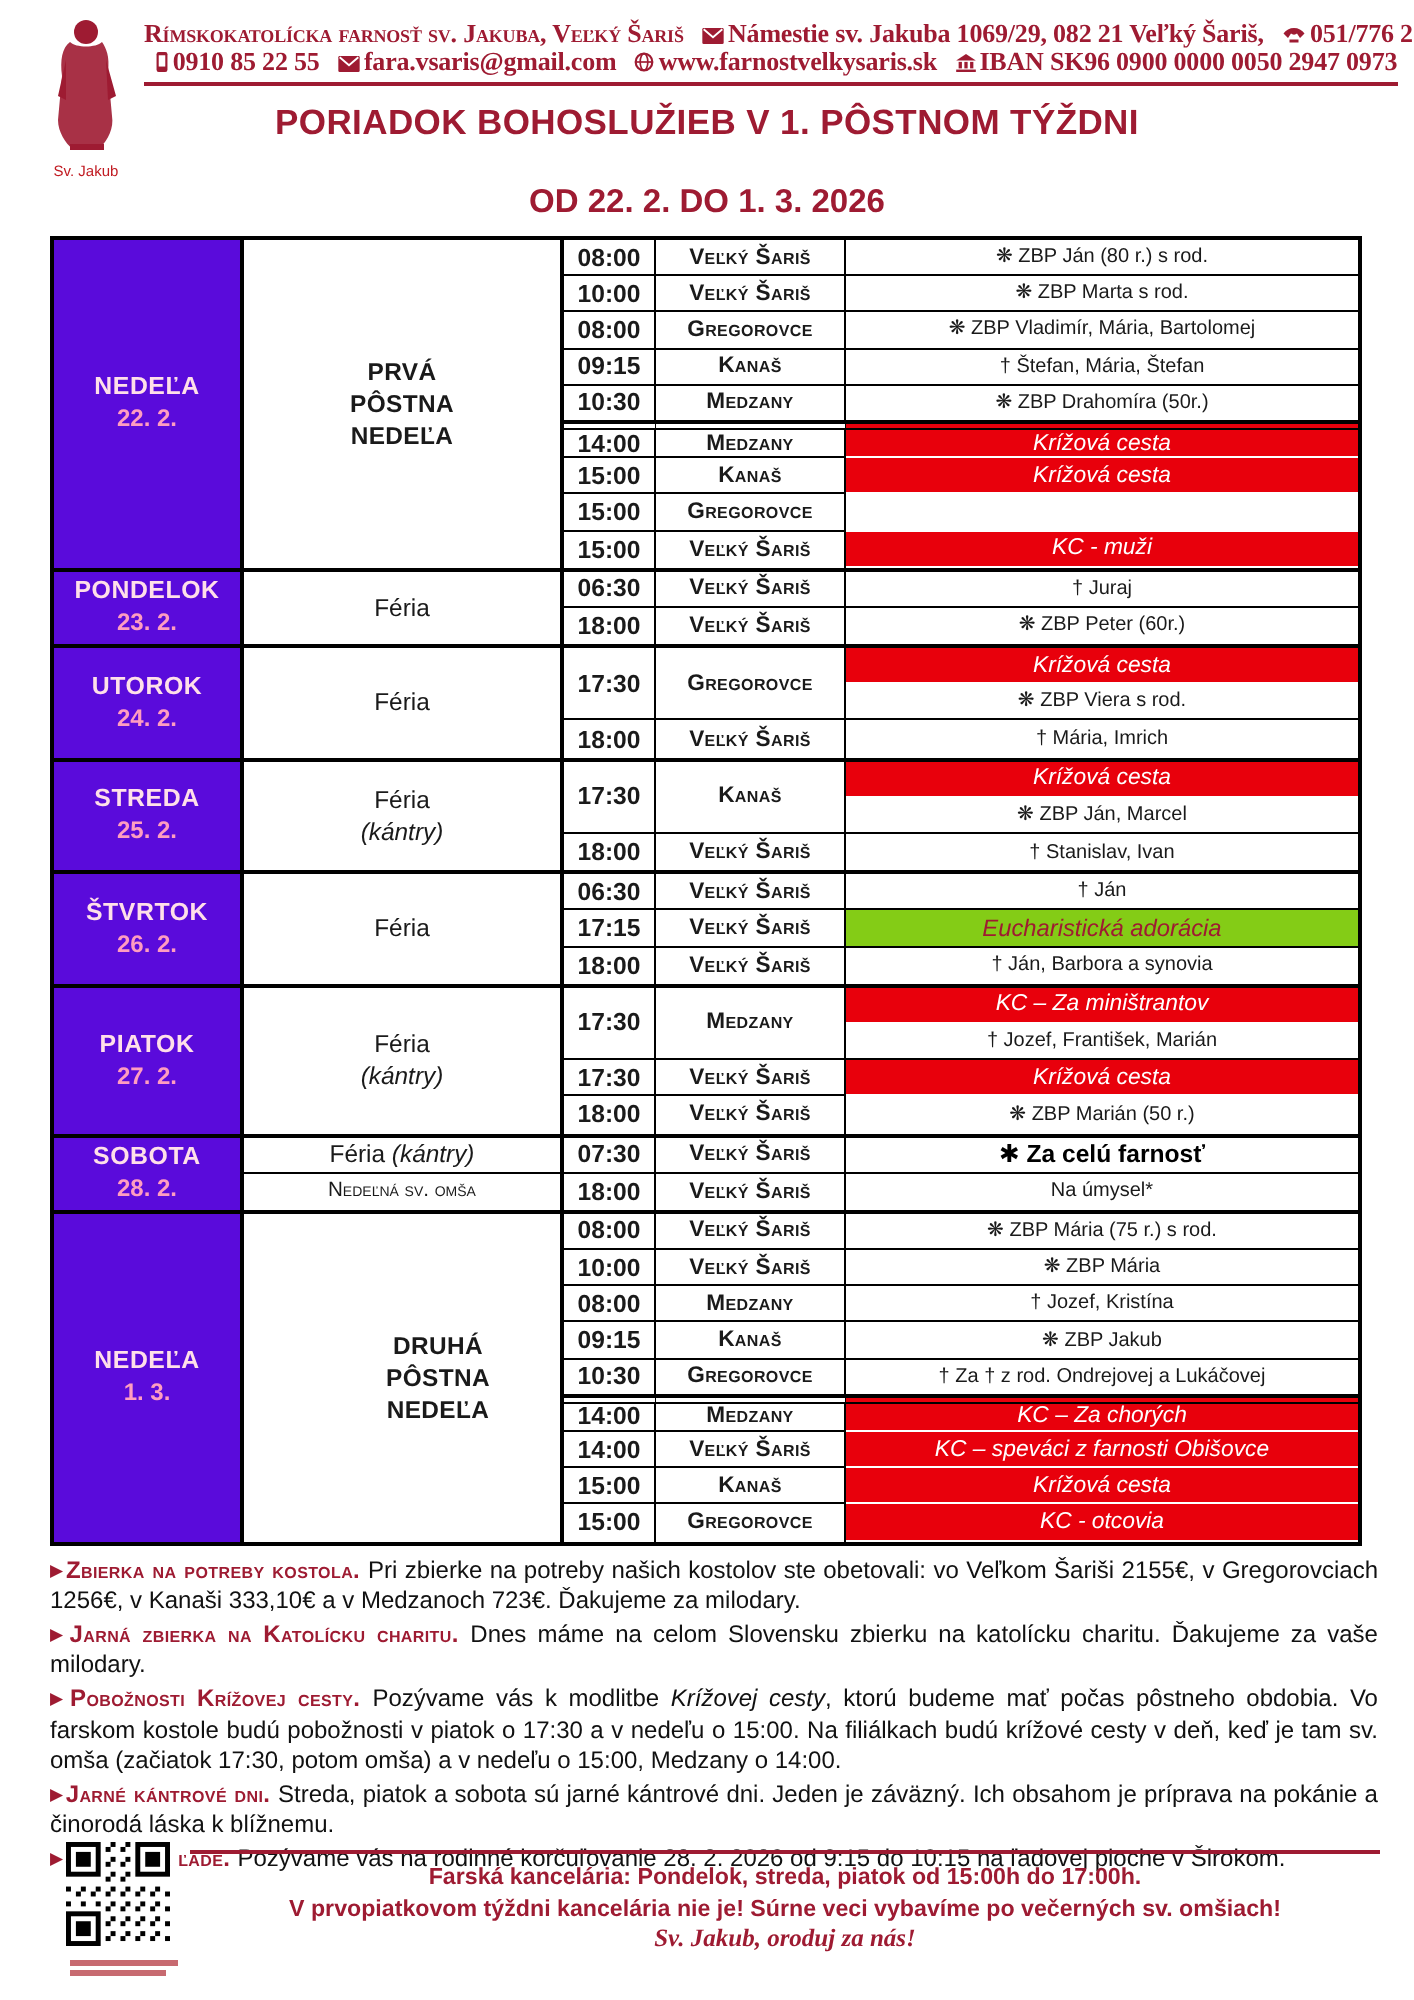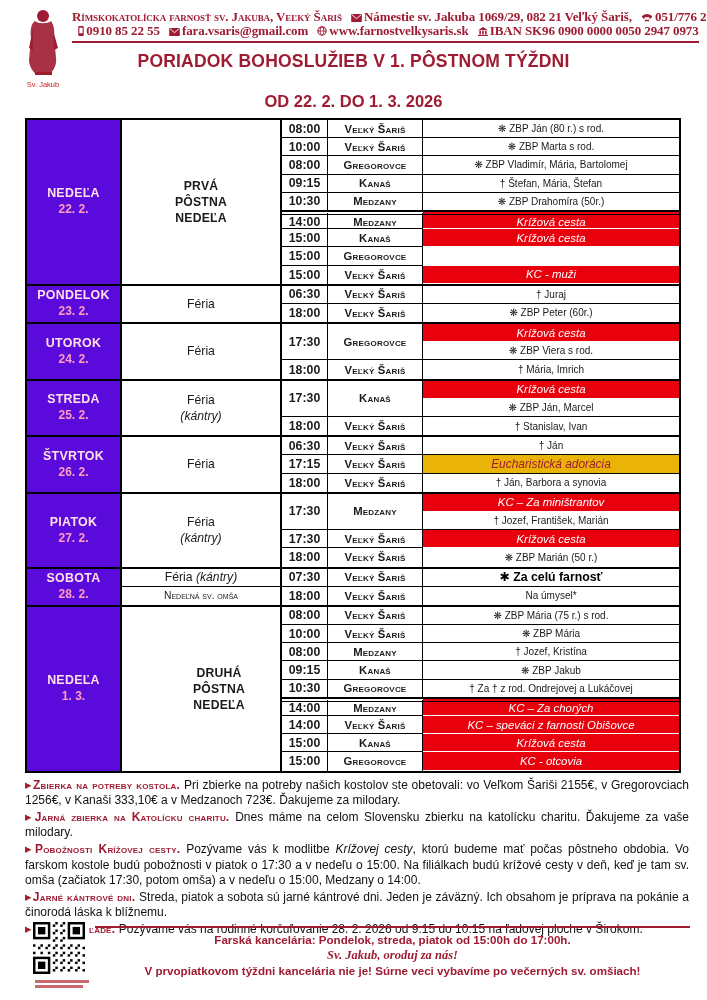--- a/index.html
+++ b/index.html
@@ -27,21 +27,21 @@
   .day{background:#5a0bdb;border-right:2px solid #000;flex-direction:column;line-height:15px;}
   .dayname{color:#ffdfe9;font-weight:bold;font-size:12.4px;letter-spacing:0.3px;}
   .daydate{color:#ff9dc0;font-weight:bold;font-size:12px;margin-top:1px;}
   .type{border-right:2px solid #000;flex-direction:column;font-size:12.2px;line-height:16px;}
   .type.tb{font-weight:bold;letter-spacing:0.2px;}
   .type-small{font-size:10.3px;}
   .time{font-weight:bold;font-size:12.3px;}
   .church{font-weight:bold;font-size:11.3px;font-variant:small-caps;letter-spacing:0.2px;}
   .intent{font-size:10px;border-right:none;}
   .intent.red{background:#e8000c;color:#fff;font-style:italic;font-size:11.4px;border-bottom:1px solid #fff;}
-  .intent.peach{background:#eab308;color:#9e1b32;font-style:italic;font-size:11.9px;}
+  .intent.peach{background:#84cc16;color:#9e1b32;font-style:italic;font-size:11.9px;}
   .intent.bold{font-weight:bold;font-size:12.3px;color:#000;}
   .div-top{border-top:4px double #000;}
 
   
   .notes{margin:5px 18px 0 25px;font-size:12px;line-height:15.6px;text-align:justify;color:#111;}
   .note{margin:0 0 1px 0;}
   .bullet{color:#9e1b32;font-size:8.5px;vertical-align:1px;margin-right:1px;}
   .nhead{color:#9e1b32;font-weight:bold;font-variant:small-caps;letter-spacing:0.2px;}
 
   
@@ -358,18 +358,18 @@
           <rect x="16" y="2" width="3" height="3" fill="#000"></rect>
           <rect x="0" y="14" width="7" height="7" fill="#000"></rect>
           <rect x="1" y="15" width="5" height="5" fill="#fff"></rect>
           <rect x="2" y="16" width="3" height="3" fill="#000"></rect>
         </svg>
       <div class="qr-caption-bar"></div>
       <div class="qr-caption-bar b2"></div>
     </div>
     <div class="fbox">
       <div class="fl">Farská kancelária: Pondelok, streda, piatok od 15:00h do 17:00h.</div>
+      <div class="fl">V prvopiatkovom týždni kancelária nie je! Súrne veci vybavíme po večerných sv. omšiach!</div>
       <div class="fl fl3">Sv. Jakub,  oroduj za nás!</div>
-      <div class="fl">V prvopiatkovom týždni kancelária nie je! Súrne veci vybavíme po večerných sv. omšiach!</div>
     </div>
   </div>
 
 </div>
 
 </body></html>

